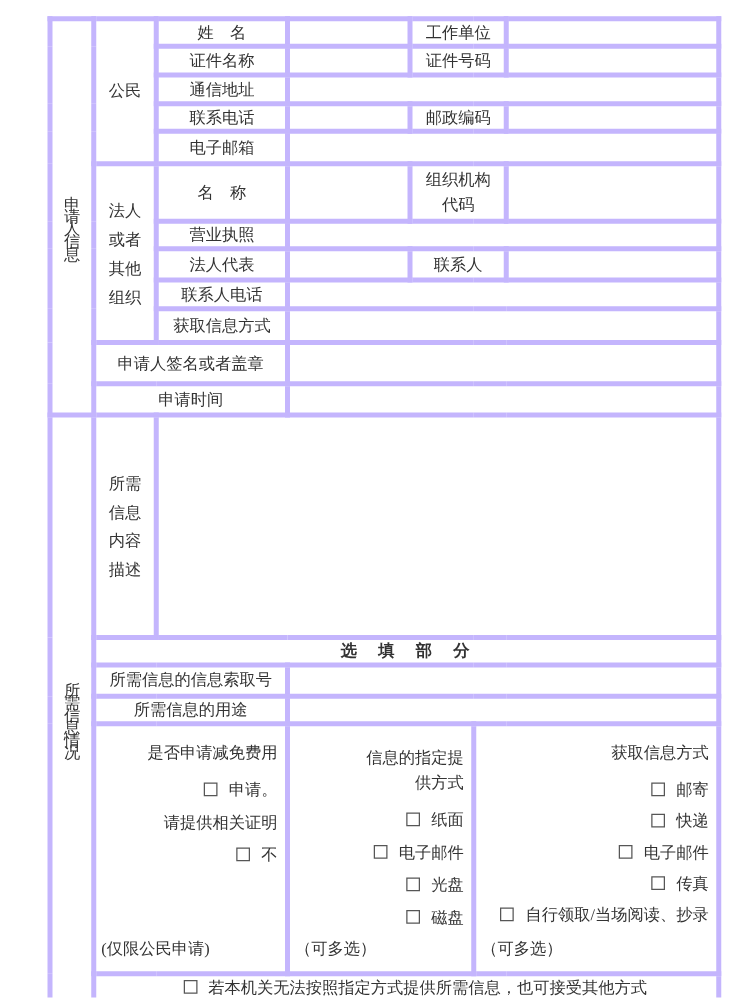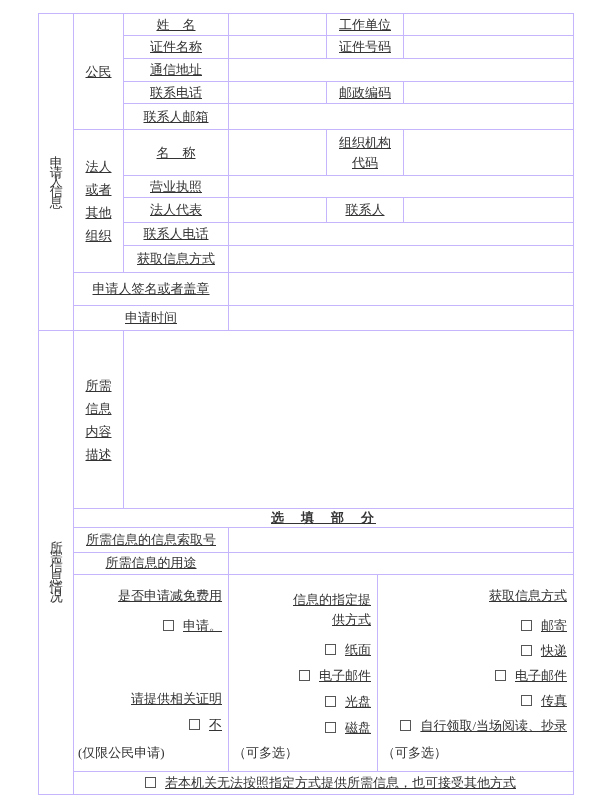--- a/index.html
+++ b/index.html
@@ -6,41 +6,41 @@
   body{
     width:600px;height:798px;background:#ffffff;
     font-family:"Liberation Serif","DejaVu Serif",serif;
     font-size:13px;color:#333333;
   }
   table.form{
     border-collapse:collapse;table-layout:fixed;
     margin:13px 0 0 38px;
   }
   td{
-    border:1px solid #c4b5fd;
+    border:4px solid #c4b5fd;
     padding:0;text-align:center;vertical-align:middle;
-    overflow:hidden;line-height:1.35;text-decoration:underline;
+    overflow:hidden;line-height:1.35;
   }
   
   .vert-label{
     writing-mode:vertical-rl;text-orientation:upright;
     letter-spacing:10px;display:inline-block;
   }
   
   .wrap2{width:2em;margin:0 auto;word-break:break-all;line-height:23px;text-align:right;}
   .wrap4{width:4.2em;margin:0 auto;word-break:break-all;line-height:20px;}
   .opt-header-row td{font-weight:bold;letter-spacing:2px;}
   
   td.choice-cell{
     vertical-align:top;text-align:right;position:relative;
     padding:11px 6px 30px 12px;
   }
   .choice-title{line-height:20px;margin-bottom:7px;}
   .opt{line-height:26px;white-space:nowrap;}
-  .opt-note{line-height:26px;padding-left:20px;margin-top:47px;}
+  .opt-note{line-height:26px;padding-left:20px;}
   .cb{
     display:inline-block;width:11px;height:11px;
     border:1px solid #565656;margin-right:9px;
     vertical-align:-1px;background:#fff;box-sizing:border-box;
   }
   .footnote{position:absolute;left:4px;bottom:10px;line-height:16px;white-space:nowrap;}
   td.note-row{text-align:center;padding-left:14px;}
   td.fill-cell{background:#ffffff;}
 </style>
 </head>
@@ -78,21 +78,21 @@
     <td>通信地址</td>
     <td colspan="4" class="fill-cell"></td>
   </tr>
   <tr style="height:22px">
     <td>联系电话</td>
     <td class="fill-cell"></td>
     <td colspan="2">邮政编码</td>
     <td class="fill-cell"></td>
   </tr>
   <tr style="height:26px">
-    <td>联系人邮箱</td>
+    <td>电子邮箱</td>
     <td colspan="4" class="fill-cell"></td>
   </tr>
   <tr style="height:46px">
     <td rowspan="5">
       <div class="wrap2">法人或者其他组织</div>
     </td>
     <td>名　称</td>
     <td class="fill-cell"></td>
     <td colspan="2">
       <div class="wrap4">组织机构代码</div>

